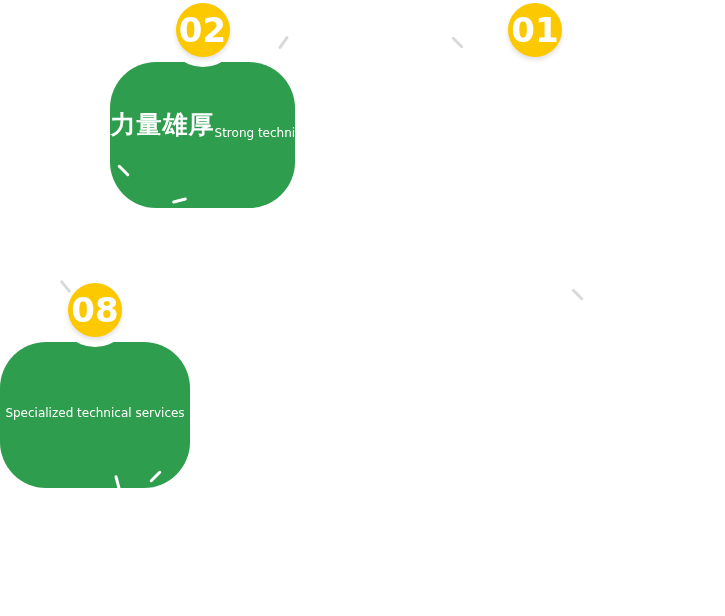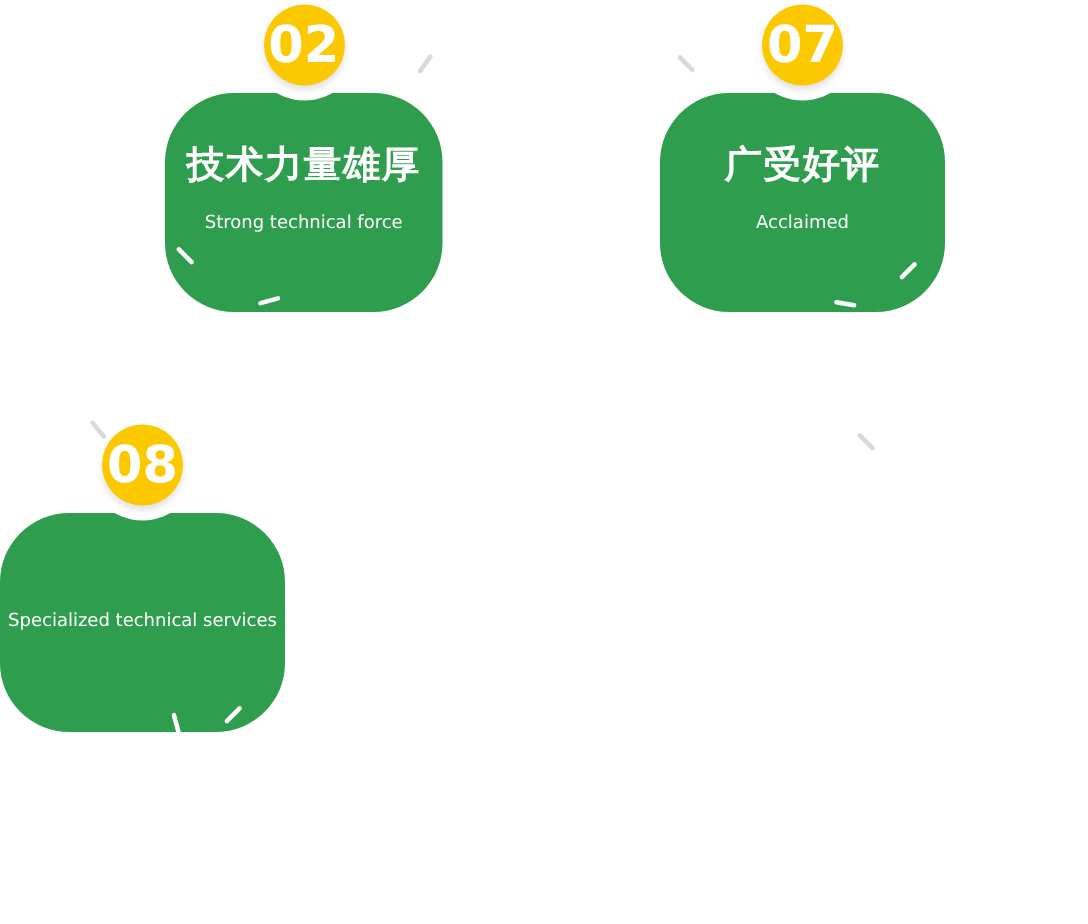--- a/index.html
+++ b/index.html
@@ -9,21 +9,21 @@
     background:#ffffff;
     overflow:hidden;
     font-family:"DejaVu Sans","Liberation Sans",sans-serif;
   }
   .card{position:absolute;height:205px;}
   .box{
     position:absolute;left:0;right:0;top:59px;height:146px;
     background:#2f9d4e;
     border-radius:46px;
     z-index:1;
-    display:flex;flex-direction:column;justify-content:center;align-items:center;
+    display:flex;flex-direction:row;justify-content:center;align-items:center;
     padding-bottom:20px;box-sizing:border-box;
     text-align:center;
   }
   .notch{
     position:absolute;top:-10px;left:50%;margin-left:-37px;
     width:74px;height:74px;border-radius:50%;
     background:#ffffff;z-index:2;
   }
   .badge{
     position:absolute;top:0;left:50%;margin-left:-27px;
@@ -62,27 +62,23 @@
     <div class="notch"></div>
     <div class="badge">
       <span>02</span>
     </div>
     <div class="tick off" style="left:166px;top:38px;transform:rotate(-55deg);"></div>
     <div class="tick on" style="left:6px;top:166px;transform:rotate(45deg);"></div>
     <div class="tick on" style="left:62px;top:196px;transform:rotate(-15deg);"></div>
   </div>
 
   <div class="card" style="left:440px;top:3px;width:190px;">
-    <div class="box">
-      <div class="title">广受好评</div>
-      <div class="subtitle">Acclaimed</div>
-    </div>
     <div class="notch"></div>
     <div class="badge">
-      <span>07</span>
+      <span>01</span>
     </div>
     <div class="tick off" style="left:10px;top:38px;transform:rotate(45deg);"></div>
     <div class="tick on" style="left:158px;top:176px;transform:rotate(-45deg);"></div>
     <div class="tick on" style="left:116px;top:198px;transform:rotate(10deg);"></div>
   </div>
 
   <div class="card" style="left:0px;top:283px;width:190px;">
     <div class="box">
       <div class="subtitle">Specialized technical services</div>
     </div>

